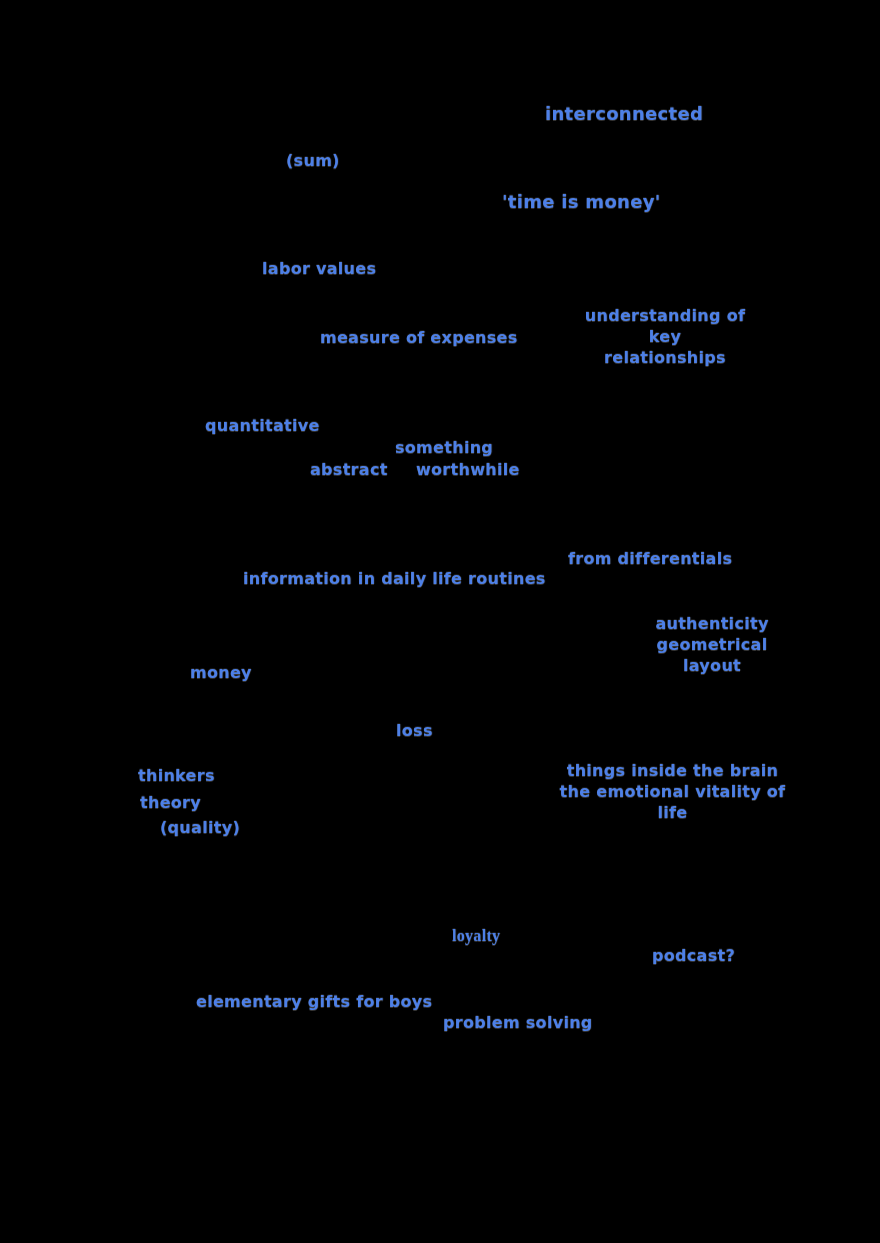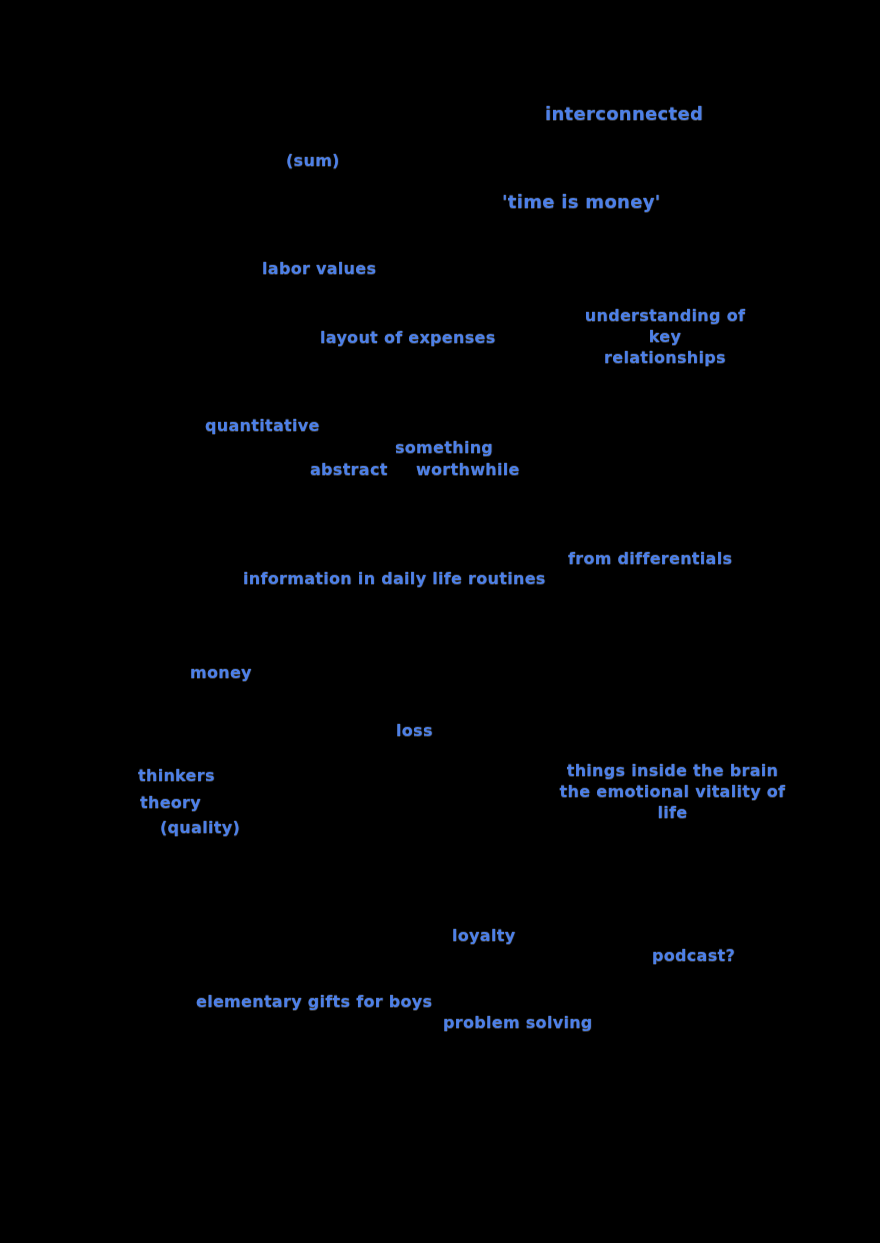--- a/index.html
+++ b/index.html
@@ -40,52 +40,54 @@
 <div class="canvas">
 
   <span class="node fs18" style="left:545px; top:102px;">interconnected</span>
 
   <span class="node fs16" style="left:286px; top:150px;">(sum)</span>
 
   <span class="node fs18" style="left:502px; top:190px;">'time is money'</span>
 
   <span class="node fs17" style="left:262px; top:258px;">labor values</span>
 
-  <span class="node fs17" style="left:320px; top:327px;">layout of expenses</span>
+  <span class="node fs17" style="left:320px; top:327px;">measure of expenses</span>
 
   <span class="node fs17 center" style="left:570px; top:305px; width:190px;">understanding of key
 relationships</span>
 
   <span class="node fs17" style="left:205px; top:415px;">quantitative</span>
 
   <span class="node fs17" style="left:395px; top:437px;">something</span>
 
   <span class="node fs17" style="left:310px; top:459px;">abstract</span>
 
   <span class="node fs17" style="left:416px; top:459px;">worthwhile</span>
 
   <span class="node fs16" style="left:568px; top:548px;text-align:center;">from differentials</span>
 
   <span class="node fs17" style="left:243px; top:568px;">information in daily life routines</span>
 
+  <span class="node fs16 center" style="left:628px; top:613px; width:168px;">authenticity
+geometrical layout</span>
 
   <span class="node fs16" style="left:190px; top:662px;">money</span>
 
   <span class="node fs16" style="left:396px; top:720px;">loss</span>
 
   <span class="node fs16 center" style="left:550px; top:746px; width:245px;margin-top:14px;">things inside the brain
 the emotional vitality of life</span>
 
   <span class="node fs17" style="left:138px; top:765px;">thinkers</span>
 
   <span class="node fs17" style="left:140px; top:792px;">theory</span>
 
   <span class="node fs17" style="left:160px; top:817px;">(quality)</span>
 
-  <span class="node fs17" style="left:452px; top:925px;">loyalty</span>
+  <span class="node fs17" style="left:452px; top:925px;font-family:Liberation Serif, serif;">loyalty</span>
 
   <span class="node fs16" style="left:652px; top:945px;">podcast?</span>
 
   <span class="node fs17" style="left:443px; top:969px;margin-top:43px;">problem solving</span>
 
   <span class="node fs17" style="left:196px; top:991px;">elementary gifts for boys</span>
 
 </div>
 
 </body></html>

